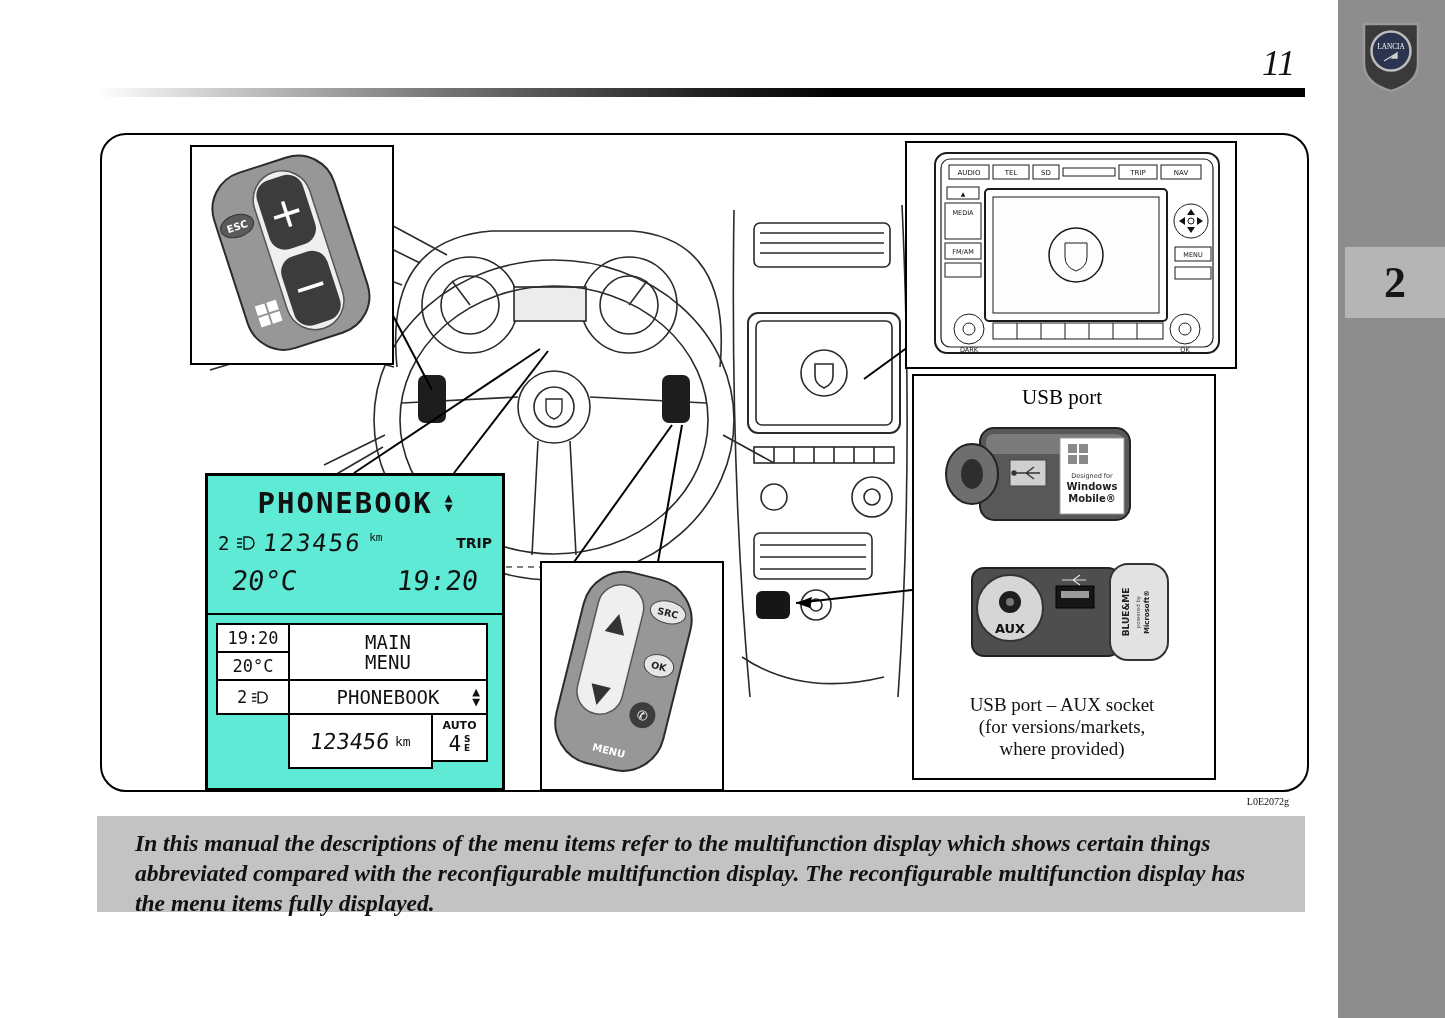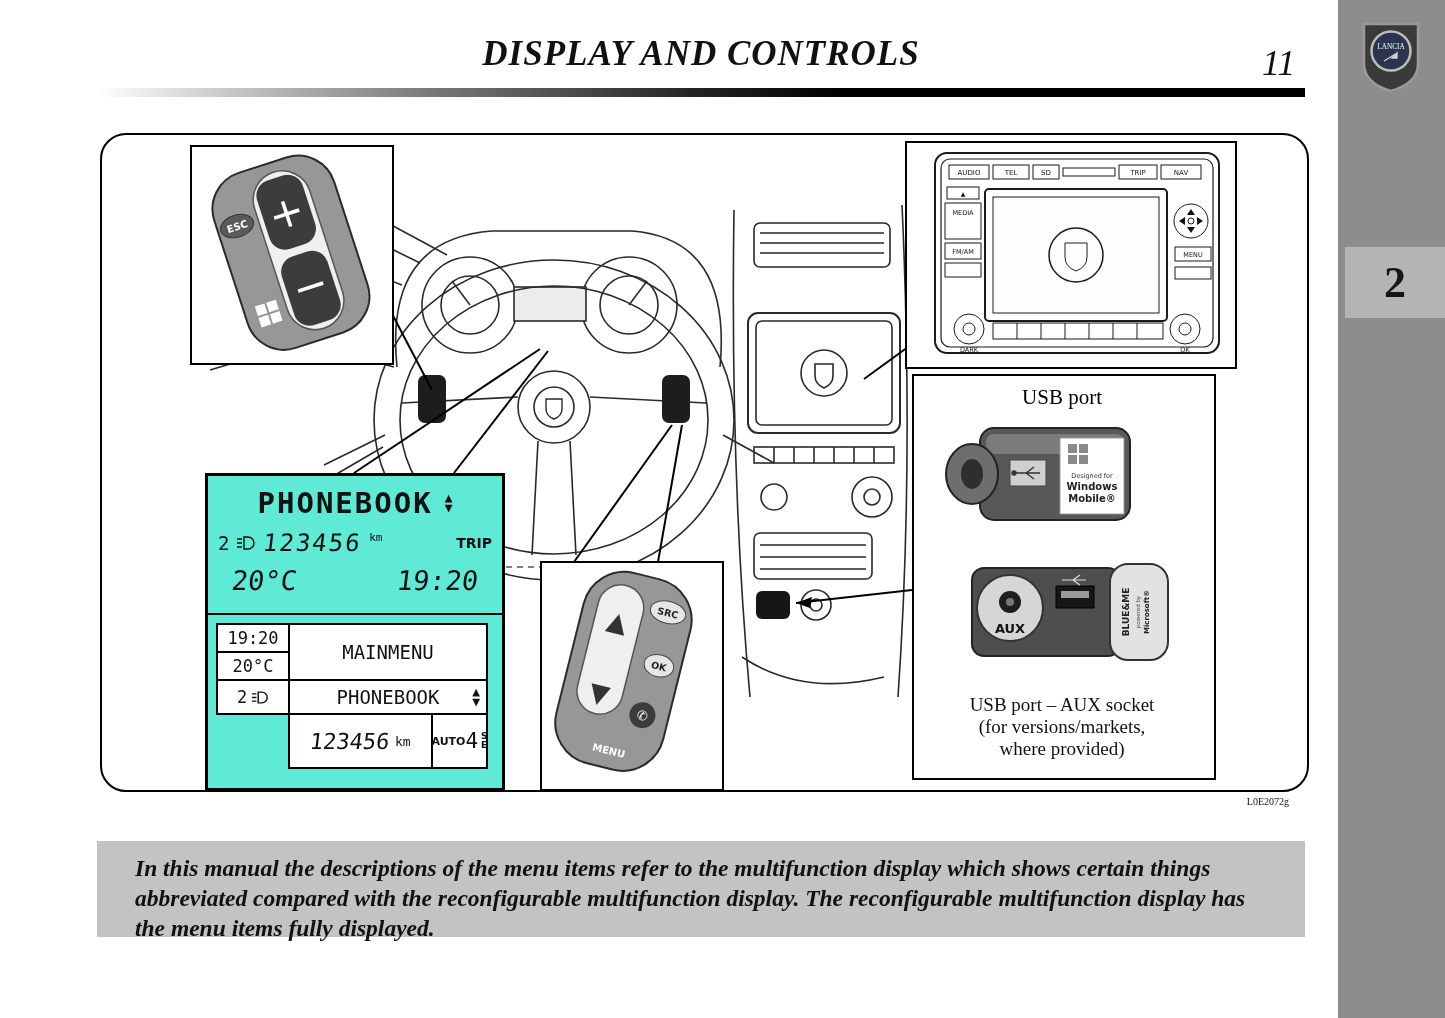--- a/index.html
+++ b/index.html
@@ -47,41 +47,40 @@
   .sup-km{font-size:11px;align-self:flex-start;margin-top:2px;}
   .city{margin-left:auto;font-family:"DejaVu Sans", sans-serif;font-weight:bold;font-size:14px;}
   .d-row3{display:flex;justify-content:space-between;margin-top:8px;padding:0 14px 0 14px;font-size:27px;}
   .disp-div{position:absolute;left:0;right:0;top:137px;height:0;border-top:2.5px solid #000;}
   .disp-grid{position:absolute;left:8px;top:147px;width:272px;height:144px;font-size:17px;}
   .cell{position:absolute;border:2px solid #000;box-sizing:border-box;background:#fff;
         display:flex;align-items:center;justify-content:center;}
   .c-time{left:0;top:0;width:74px;height:30px;}
   .c-temp{left:0;top:28px;width:74px;height:30px;}
   .c-gear{left:0;top:56px;width:74px;height:36px;gap:4px;}
-  .c-menu-title{left:72px;top:0;width:200px;height:58px;flex-direction:row;font-size:19px;line-height:20px;}
+  .c-menu-title{left:72px;top:0;width:200px;height:58px;flex-direction:column;font-size:19px;line-height:20px;}
   .c-menu-item{left:72px;top:56px;width:200px;height:36px;font-size:19px;position:absolute;}
   .c-odo{left:72px;top:90px;width:145px;height:56px;font-size:22px;gap:5px;}
-  .c-auto{left:215px;top:90px;width:57px;height:56px;flex-direction:row;font-family:"DejaVu Sans", sans-serif;}
+  .c-auto{left:215px;top:90px;width:57px;height:49px;flex-direction:column;font-family:"DejaVu Sans", sans-serif;}
   .c-menu-item .arrows{position:absolute;right:6px;top:6px;}
   .auto-lbl{font-size:11px;font-weight:bold;}
   .auto-row{display:flex;align-items:center;gap:3px;}
   .auto-gear{font-size:21px;font-family:"DejaVu Sans Mono", monospace;}
   .auto-se{display:flex;flex-direction:column;font-size:9px;line-height:9px;font-weight:bold;}
   .km-sm{font-size:13px;}
 
   
-  .note{position:absolute;left:97px;top:841px;width:1208px;height:96px;background:#c3c3c3;box-sizing:border-box;
+  .note{position:absolute;left:97px;top:816px;width:1208px;height:96px;background:#c3c3c3;box-sizing:border-box;
         padding:13px 34px 0 38px;font-size:23.5px;font-weight:bold;font-style:italic;line-height:1.27;}
 </style>
 </head>
 <body>
 
 <div class="page">
 
-  <div class="title">DISPLAY AND CONTROLS</div>
   <div class="page-num">11</div>
   <div class="grad-bar"></div>
 
   <div class="sidebar">
     <div class="logo-wrap">
       <svg width="64" height="74" viewBox="0 0 64 74">
         <path d="M5 4 h54 v40 q0 19 -27 27 q-27 -8 -27 -27 z" fill="#3a3a3a" stroke="#9a9a9a" stroke-width="2.5"></path>
         <circle cx="32" cy="31" r="19.5" fill="#2c3550" stroke="#bdbdbd" stroke-width="2.5"></circle>
         <text x="32" y="29" font-size="7.2" fill="#ffffff" text-anchor="middle" font-family="Liberation Serif, serif">LANCIA</text>
         <path d="M25 41 l13 -8 M38 33 l0 5 l-5 0 z" stroke="#cfcfcf" stroke-width="1.4" fill="#cfcfcf"></path>

